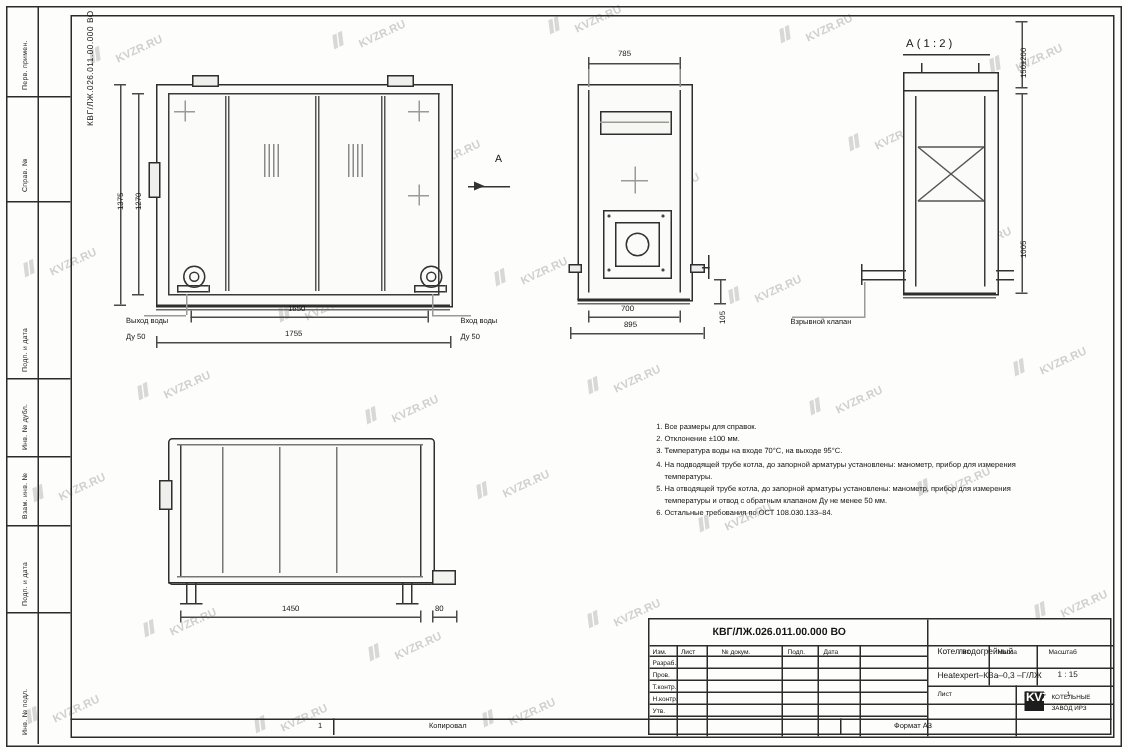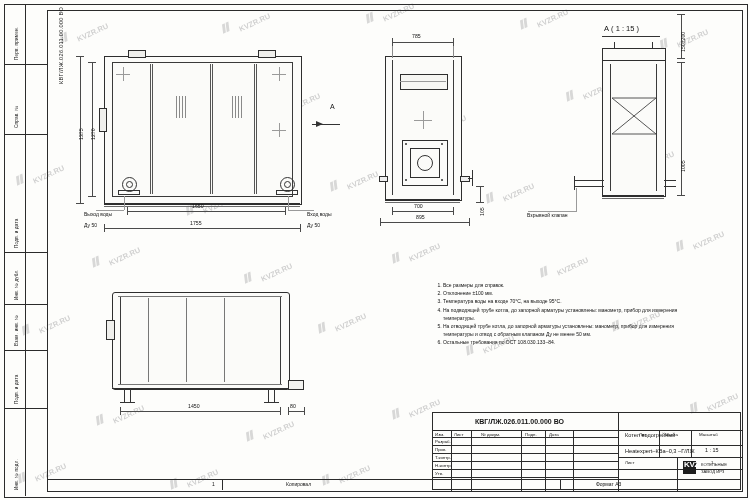--- a/index.html
+++ b/index.html
@@ -352,21 +352,21 @@
     <div class="dimv" style="left:469px; top:218px; height:8px;"></div>
     <div class="num" style="left:416px; top:214px;">895</div>
 
     <div class="dimv" style="left:480px; top:186px; height:16px;"></div>
     <div class="dim" style="left:476px; top:186px; width:8px;"></div>
     <div class="dim" style="left:476px; top:202px; width:8px;"></div>
     <div class="vnum" style="left:479px; top:216px;">105</div>
   </div>
 
   <div>
-    <div class="lbl7" style="left:604px; top:24px; font-size:7.5px;">А ( 1 : 15 )</div>
+    <div class="lbl7" style="left:604px; top:24px; font-size:7.5px;">А ( 1 : 2 )</div>
     <div class="ln h" style="left:602px; top:36px; width:58px; background:#333;"></div>
 
     <div class="body" style="left:602px; top:48px; width:62px; height:12px; background:#fbfbf9;"></div>
     <div class="ln v" style="left:614px; top:42px; height:6px; background:#333;"></div>
     <div class="ln v" style="left:652px; top:42px; height:6px; background:#333;"></div>
 
     <div class="body" style="left:602px; top:60px; width:62px; height:135px;"></div>
     <div class="ln v" style="left:610px; top:64px; height:127px;"></div>
     <div class="ln v" style="left:656px; top:64px; height:127px;"></div>
 

